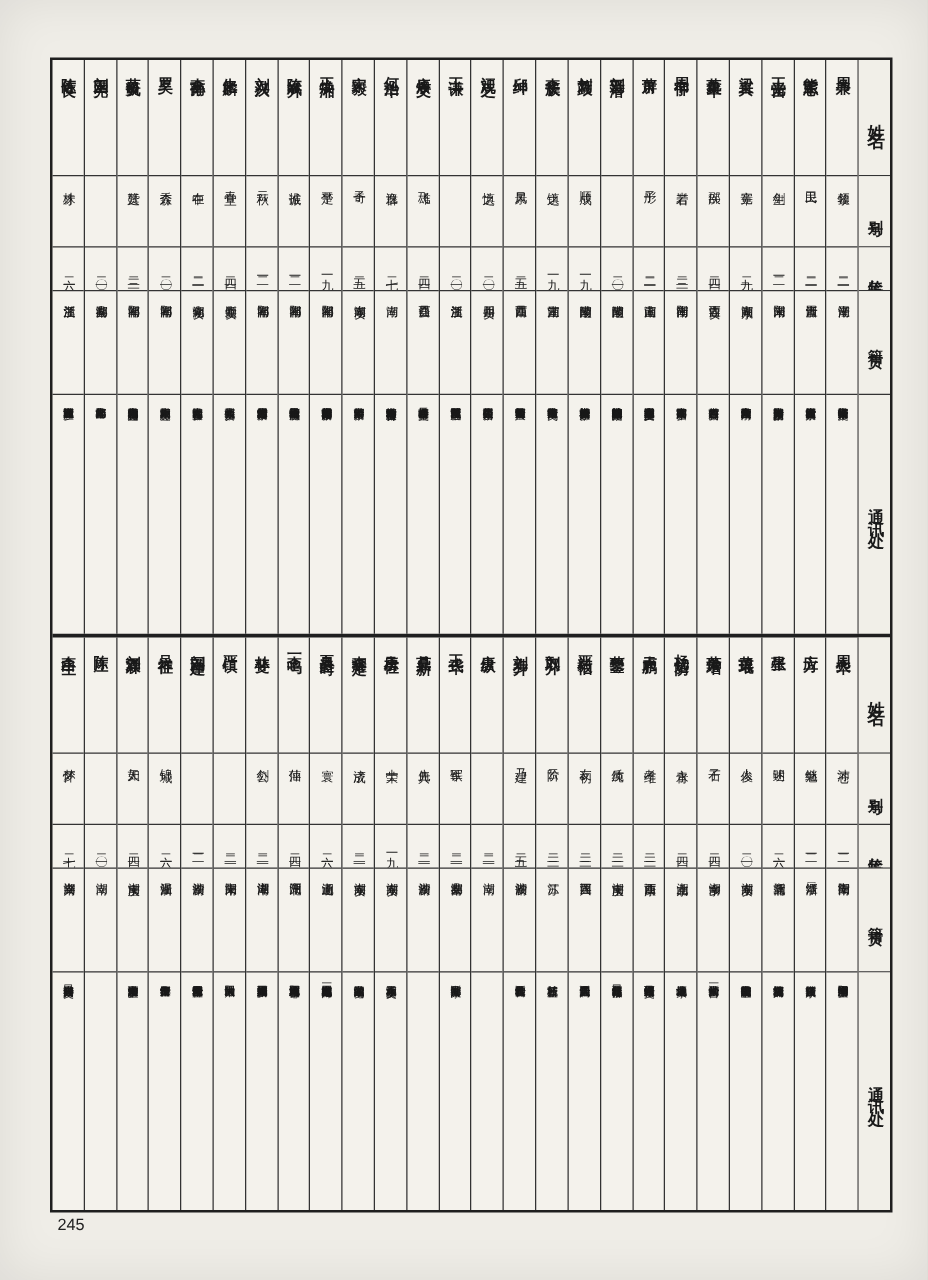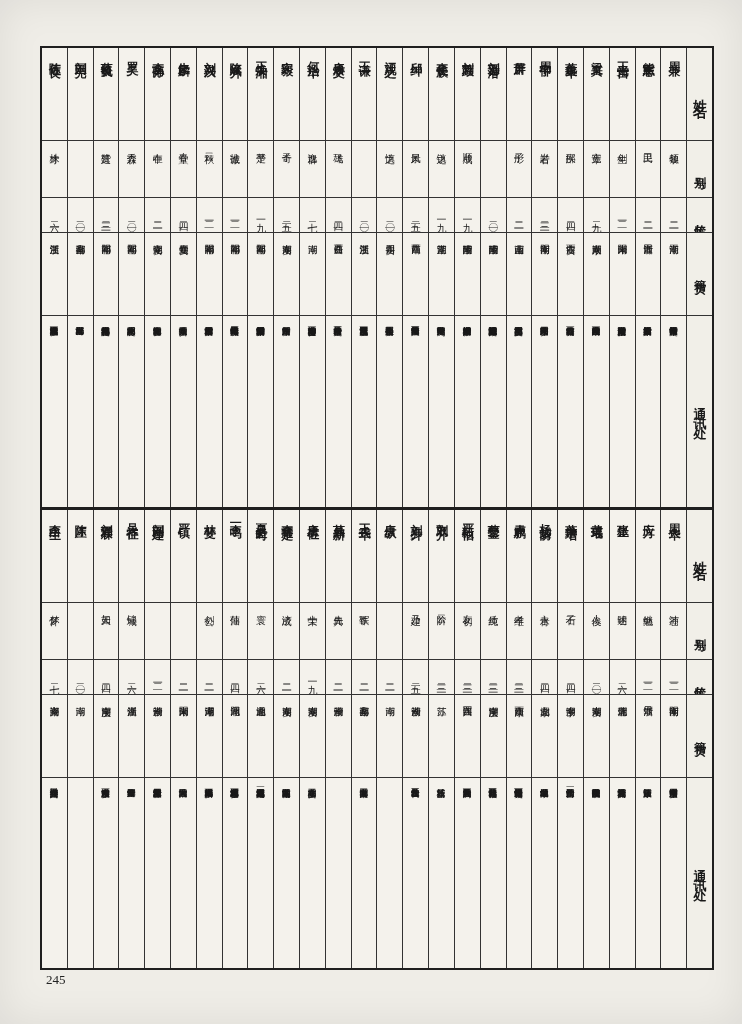--- a/index.html
+++ b/index.html
@@ -42,21 +42,21 @@
   .cell.address{flex:1 1 0;font-size:8.5px;border-bottom:none;letter-spacing:0;line-height:1.2;}
   .col.hdr .cell{font-weight:700;justify-content:center;background:#f1efe8;}
   .col.hdr .cell.name{font-size:14px;letter-spacing:6px;}
   .col.hdr .cell.alias{font-size:12px;letter-spacing:2px;}
   .col.hdr .cell.age{font-size:12px;letter-spacing:1px;}
   .col.hdr .cell.native{font-size:12px;letter-spacing:4px;}
   .col.hdr .cell.address{font-size:13px;letter-spacing:10px;}
   .pagenum{
     position:absolute;left:46px;top:972px;
     font-size:13px;color:#222;
-    font-family:Liberation Serif, serif;
+    font-family:Liberation Sans, sans-serif;
   }
 </style>
 </head>
 <body>
 
 <div class="page">
 
   <div class="table-wrap">
 
     <div class="band top">

